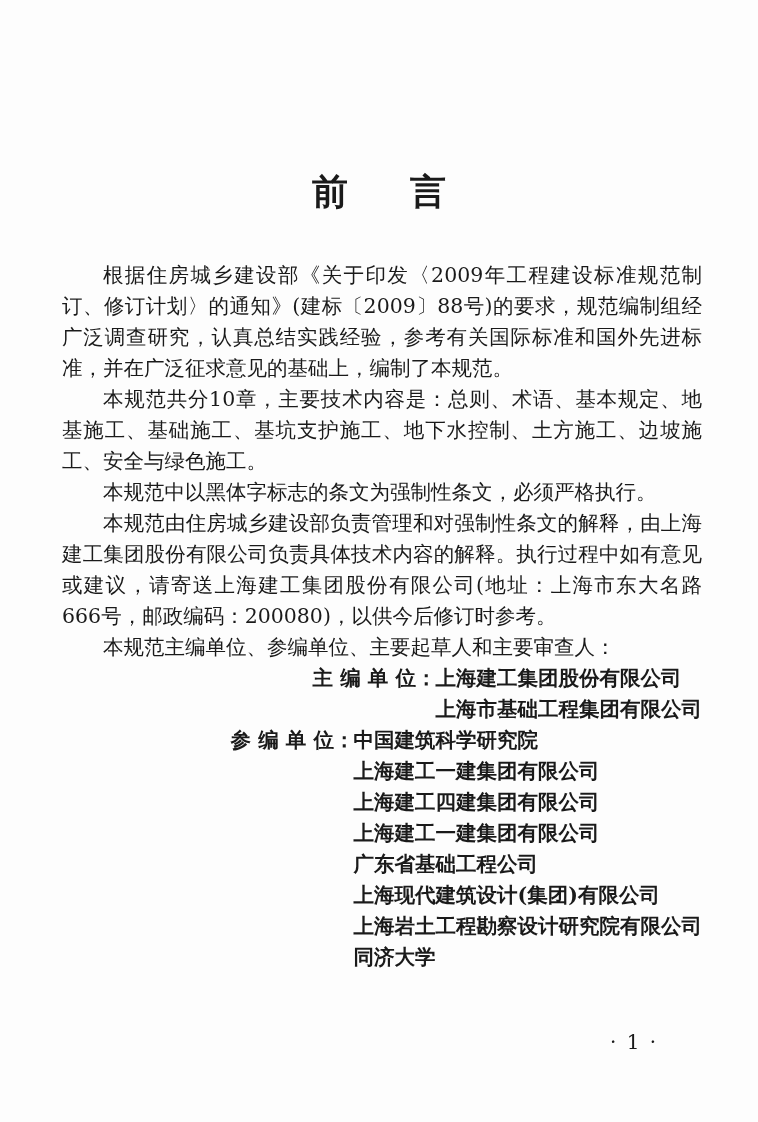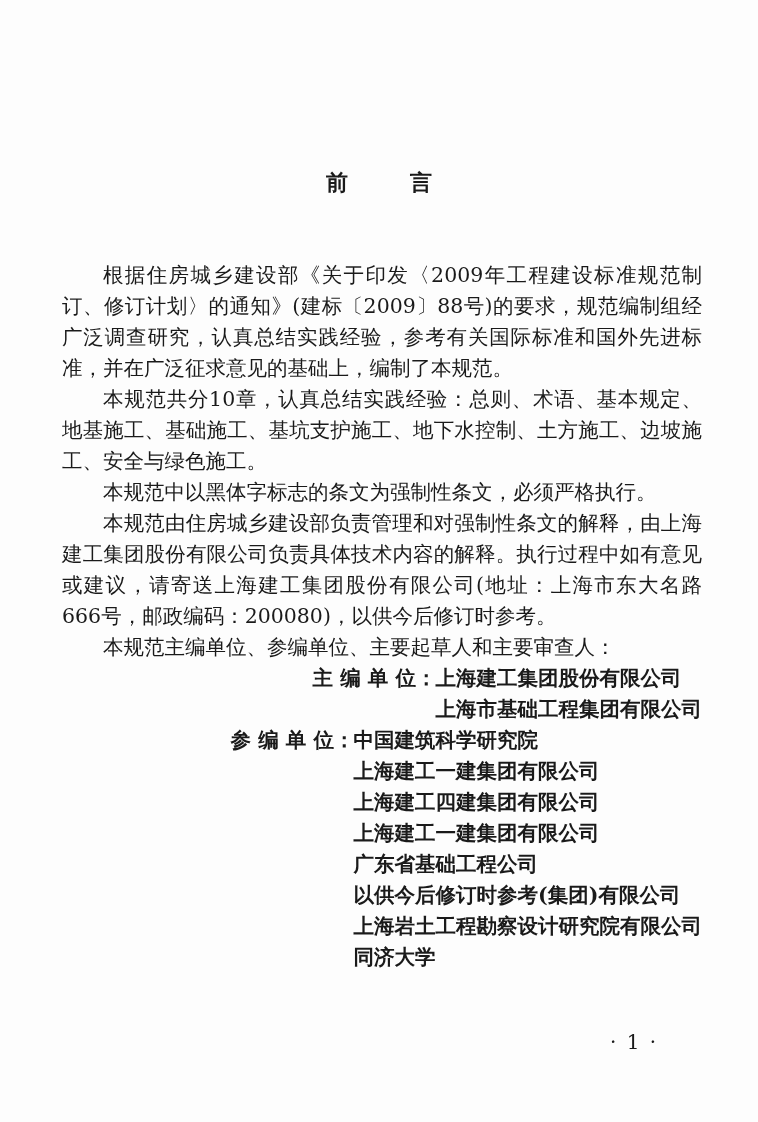--- a/index.html
+++ b/index.html
@@ -22,21 +22,21 @@
       background: #fdfdfd;
     }
     .title {
       position: absolute;
       top: 168px;
       left: 0;
       width: 758px;
       text-align: center;
       font-family: Liberation Serif, serif;
       font-weight: bold;
-      font-size: 22px;
+      font-size: 36px;
       letter-spacing: 0;
     }
     .title span.gap {
       display: inline-block;
       width: 62px;
     }
     .body {
       position: absolute;
       left: 62px;
       top: 260px;
@@ -82,42 +82,42 @@
 <body>
 
 <div class="page">
 
   <div class="title">
     <span>前</span><span class="gap"></span><span>言</span>
   </div>
 
   <div class="body">
     <p class="para">根据住房城乡建设部《关于印发〈2009年工程建设标准规范制订、修订计划〉的通知》(建标〔2009〕88号)的要求，规范编制组经广泛调查研究，认真总结实践经验，参考有关国际标准和国外先进标准，并在广泛征求意见的基础上，编制了本规范。</p>
-    <p class="para">本规范共分10章，认真总结实践经验：总则、术语、基本规定、地基施工、基础施工、基坑支护施工、地下水控制、土方施工、边坡施工、安全与绿色施工。</p>
+    <p class="para">本规范共分10章，主要技术内容是：总则、术语、基本规定、地基施工、基础施工、基坑支护施工、地下水控制、土方施工、边坡施工、安全与绿色施工。</p>
     <p class="para">本规范中以黑体字标志的条文为强制性条文，必须严格执行。</p>
     <p class="para">本规范由住房城乡建设部负责管理和对强制性条文的解释，由上海建工集团股份有限公司负责具体技术内容的解释。执行过程中如有意见或建议，请寄送上海建工集团股份有限公司(地址：上海市东大名路666号，邮政编码：200080)，以供今后修订时参考。</p>
     <p class="para units-heading">本规范主编单位、参编单位、主要起草人和主要审查人：</p>
 
     <div class="unit-group">
       <div class="unit-label">主 编 单 位：</div>
       <div class="unit-list">
         <div class="unit-item">上海建工集团股份有限公司</div>
         <div class="unit-item">上海市基础工程集团有限公司</div>
       </div>
     </div>
 
     <div class="unit-group">
       <div class="unit-label">参 编 单 位：</div>
       <div class="unit-list">
         <div class="unit-item">中国建筑科学研究院</div>
         <div class="unit-item">上海建工一建集团有限公司</div>
         <div class="unit-item">上海建工四建集团有限公司</div>
         <div class="unit-item">上海建工一建集团有限公司</div>
         <div class="unit-item">广东省基础工程公司</div>
-        <div class="unit-item">以供今后修订时参考(集团)有限公司</div>
+        <div class="unit-item">上海现代建筑设计(集团)有限公司</div>
         <div class="unit-item">上海岩土工程勘察设计研究院有限公司</div>
         <div class="unit-item">同济大学</div>
       </div>
     </div>
   </div>
 
   <div class="page-number">· 1 ·</div>
 </div>
 
 </body></html>

